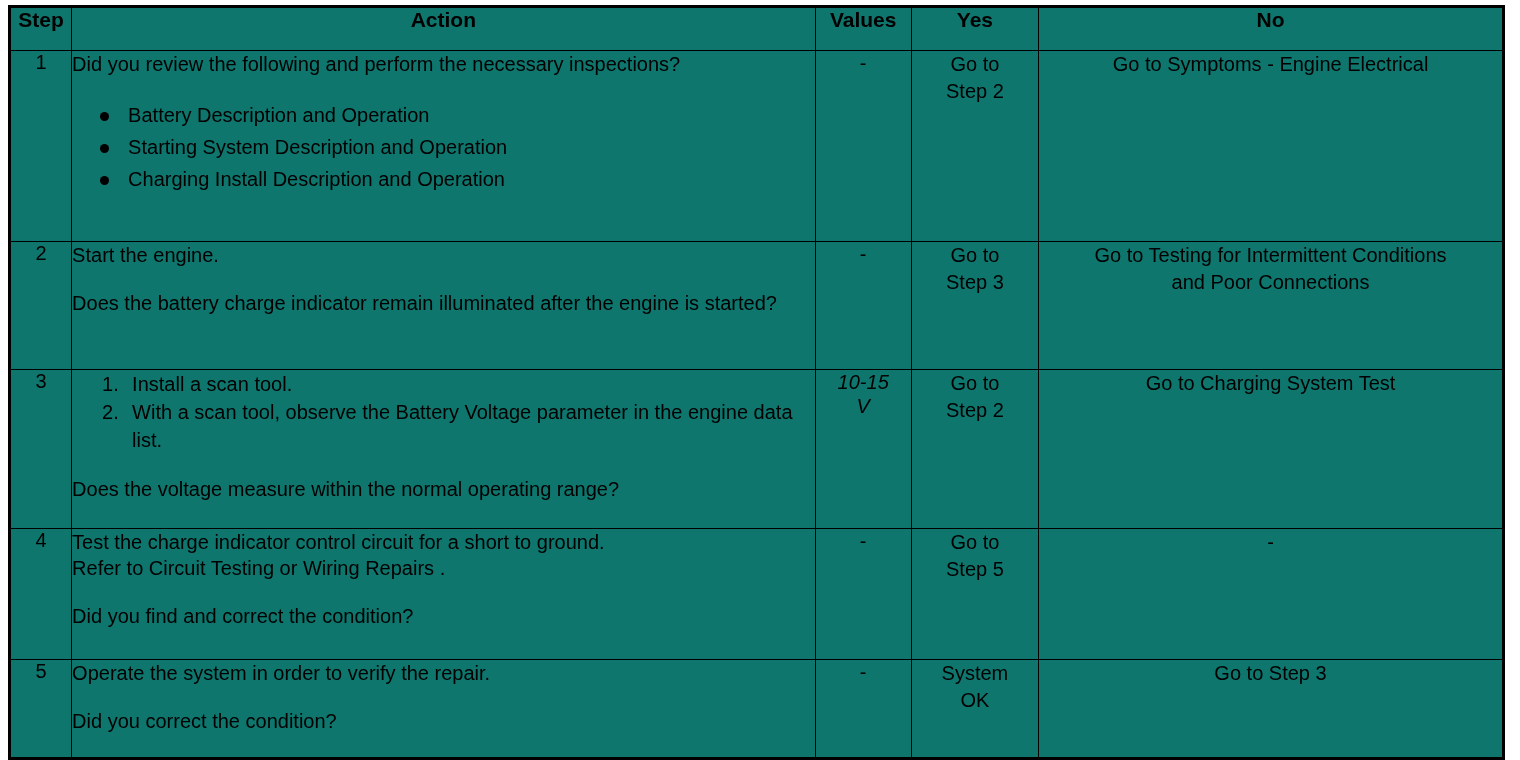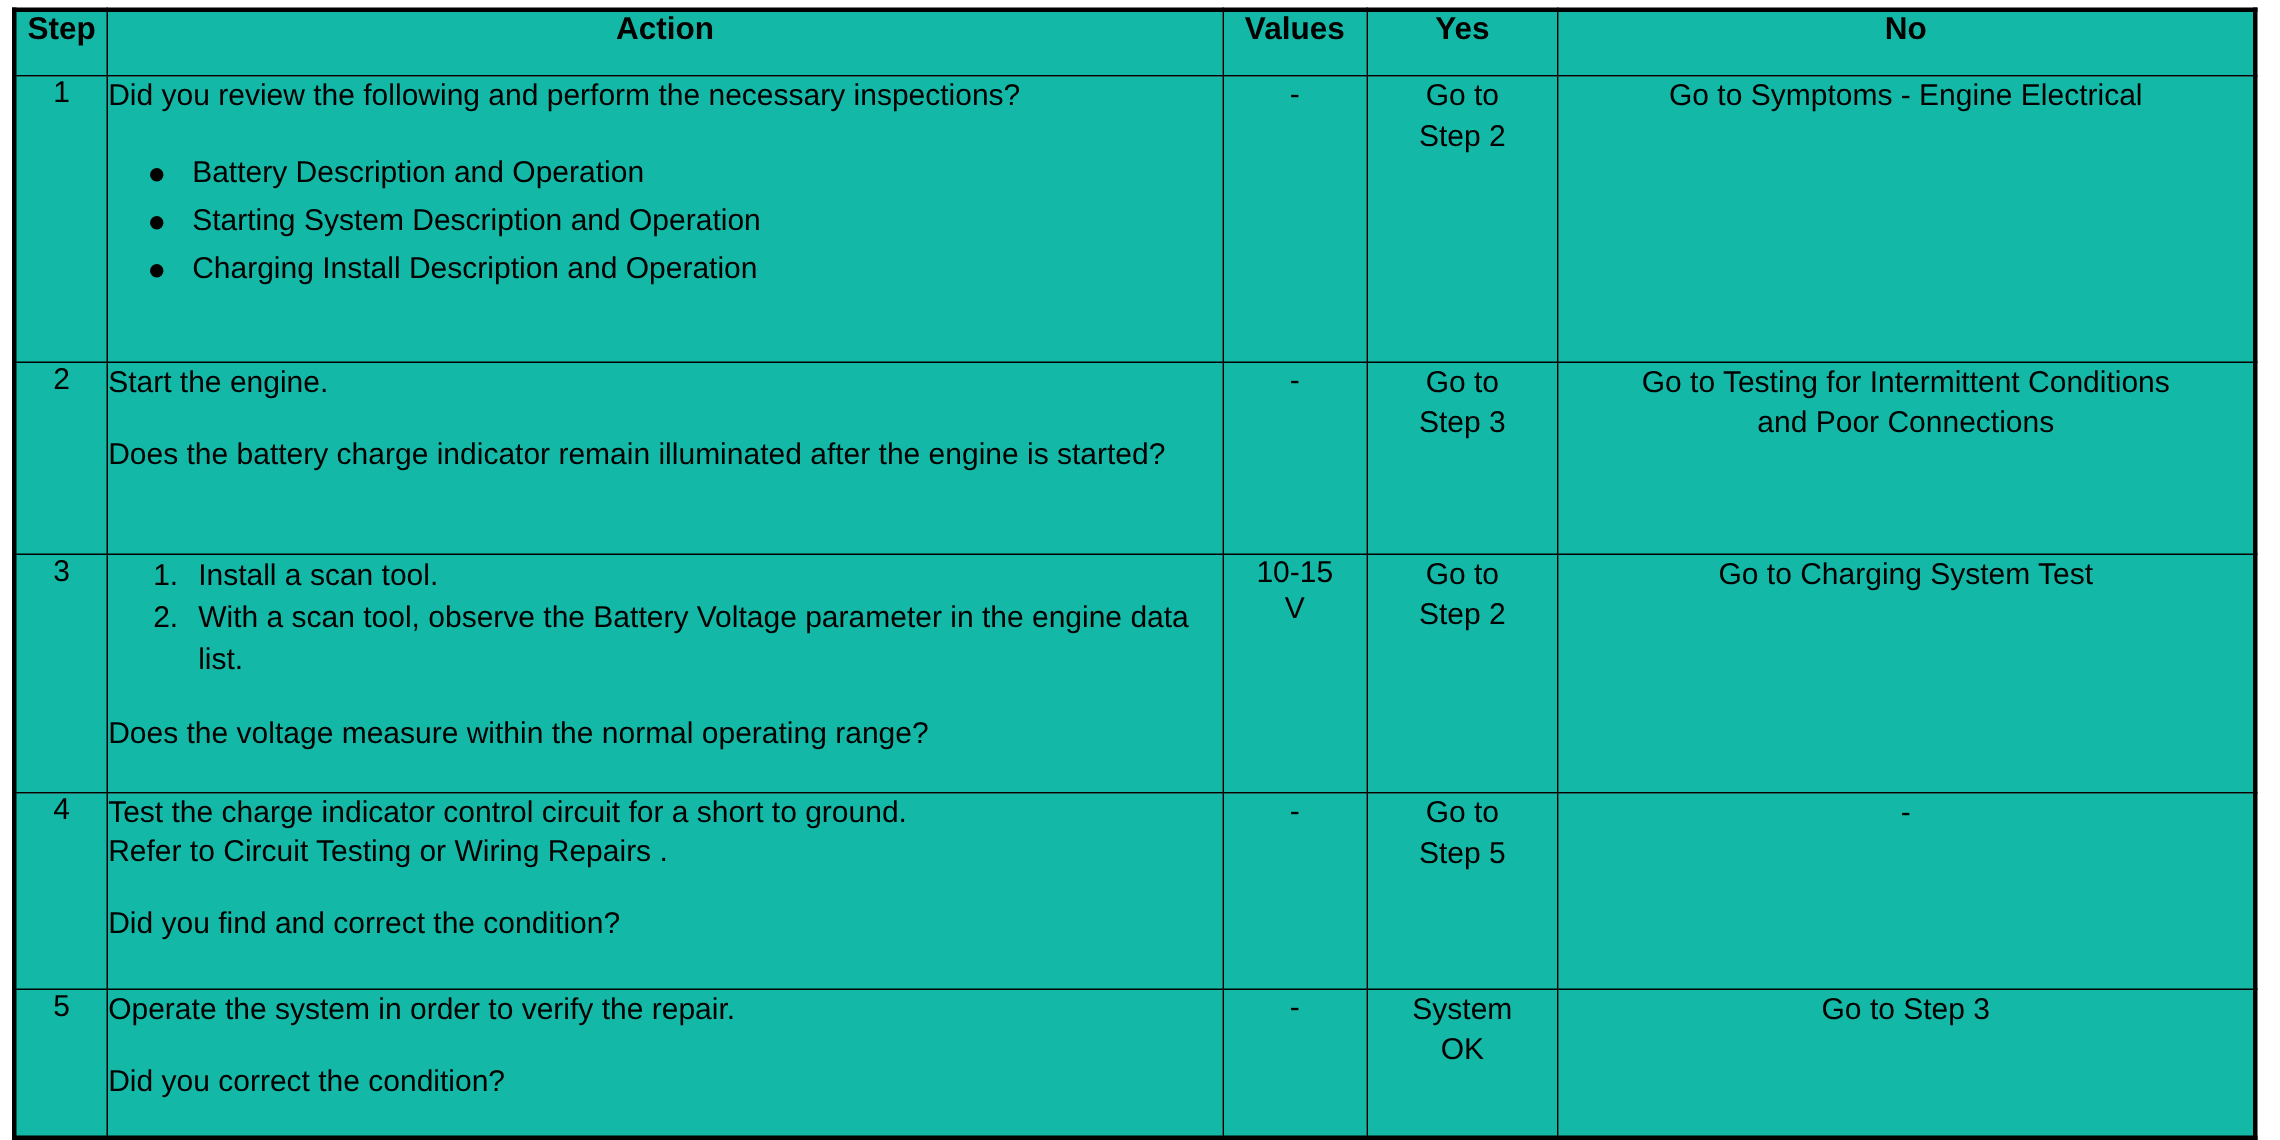--- a/index.html
+++ b/index.html
@@ -22,21 +22,21 @@
     width: 1497px;
     border-collapse: collapse;
     table-layout: fixed;
     background: #ffffff;
   }
 
   #diag-table td, #diag-table th {
     border: 1px solid #000000;
     padding: 0;
     vertical-align: top;
-    background: #14b8a6;
+    background: #0f766e;
   }
 
   
   #diag-table { border: 3px solid #000000; }
 
   
   thead th {
     border-bottom: 3px solid #000000;
     font-size: 21px;
     font-weight: bold;
@@ -115,21 +115,21 @@
 
   
   td.values-cell {
     text-align: center;
     vertical-align: middle;
     font-size: 20px;
     line-height: 24px;
   }
   td.values-cell.v-offset-up { padding-bottom: 44px; }
   td.values-cell.v-offset-up2 { padding-bottom: 22px; }
-  td.values-cell.v-offset-up3 { padding-bottom: 38px; }
+  td.values-cell.v-offset-up3 { padding-bottom: 38px; font-style: italic; }
 
   
   td.yes-cell {
     text-align: center;
     vertical-align: bottom;
     font-size: 20px;
     line-height: 27px;
     padding-bottom: 6px;
   }
 

